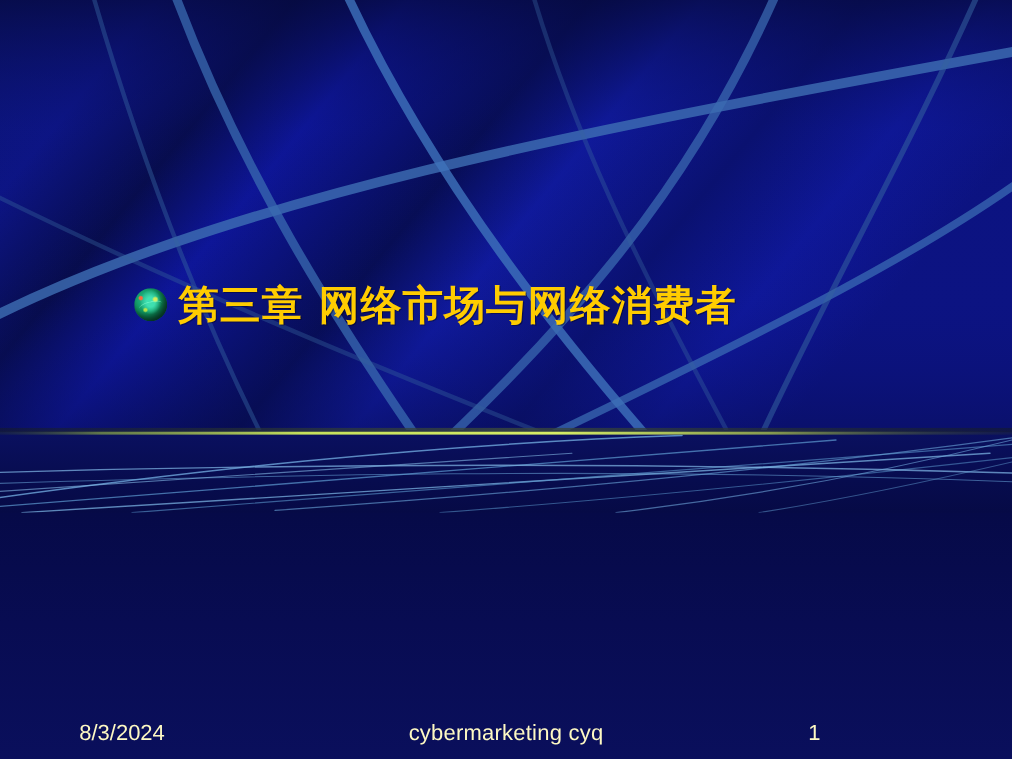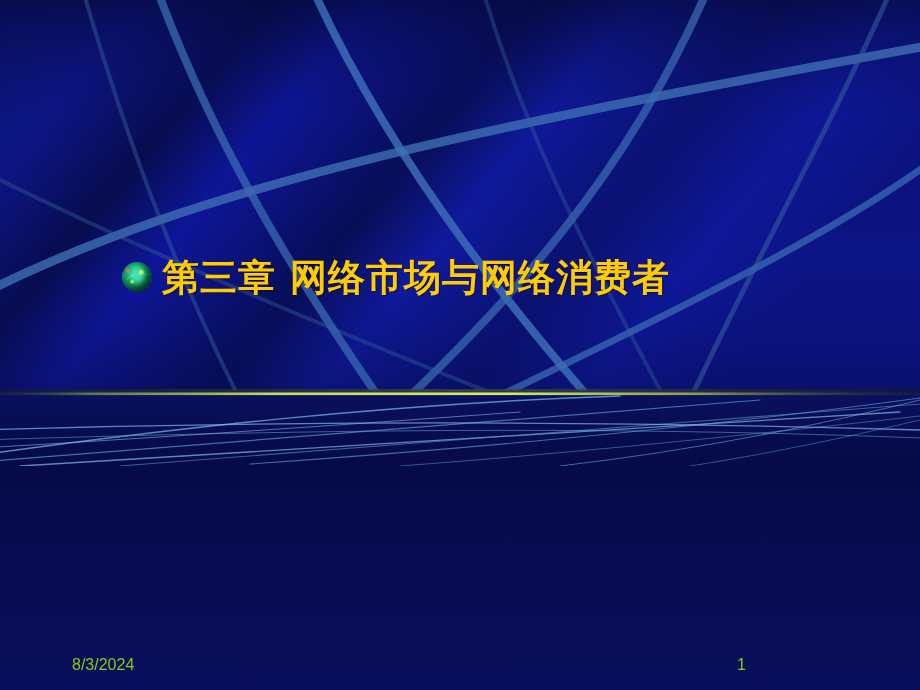--- a/index.html
+++ b/index.html
@@ -77,22 +77,22 @@
 
   
   .footer {
     position: absolute;
     left: 0;
     bottom: 0;
     width: 824px;
     height: 42px;
     display: flex;
     align-items: center;
-    color: #84cc16;
-    font-size: 16px;
+    color: #fef9c3;
+    font-size: 20px;
   }
   .footer-date {
     position: absolute;
     left: 72px;
     top: 8px;
   }
   .footer-center {
     position: absolute;
     left: 0;
     top: 8px;
@@ -205,16 +205,17 @@
     <rect x="0" y="466" width="920" height="224" fill="url(#lowerGrad)"></rect>
   </svg>
 
   <div class="title-row">
     <span class="bullet-globe"></span>
     <span class="title-text">第三章 网络市场与网络消费者</span>
   </div>
 
   <div class="footer">
     <span class="footer-date">8/3/2024</span>
+    <span class="footer-center">cybermarketing   cyq</span>
     <span class="footer-page">1</span>
   </div>
 
 </div>
 
 </body></html>

